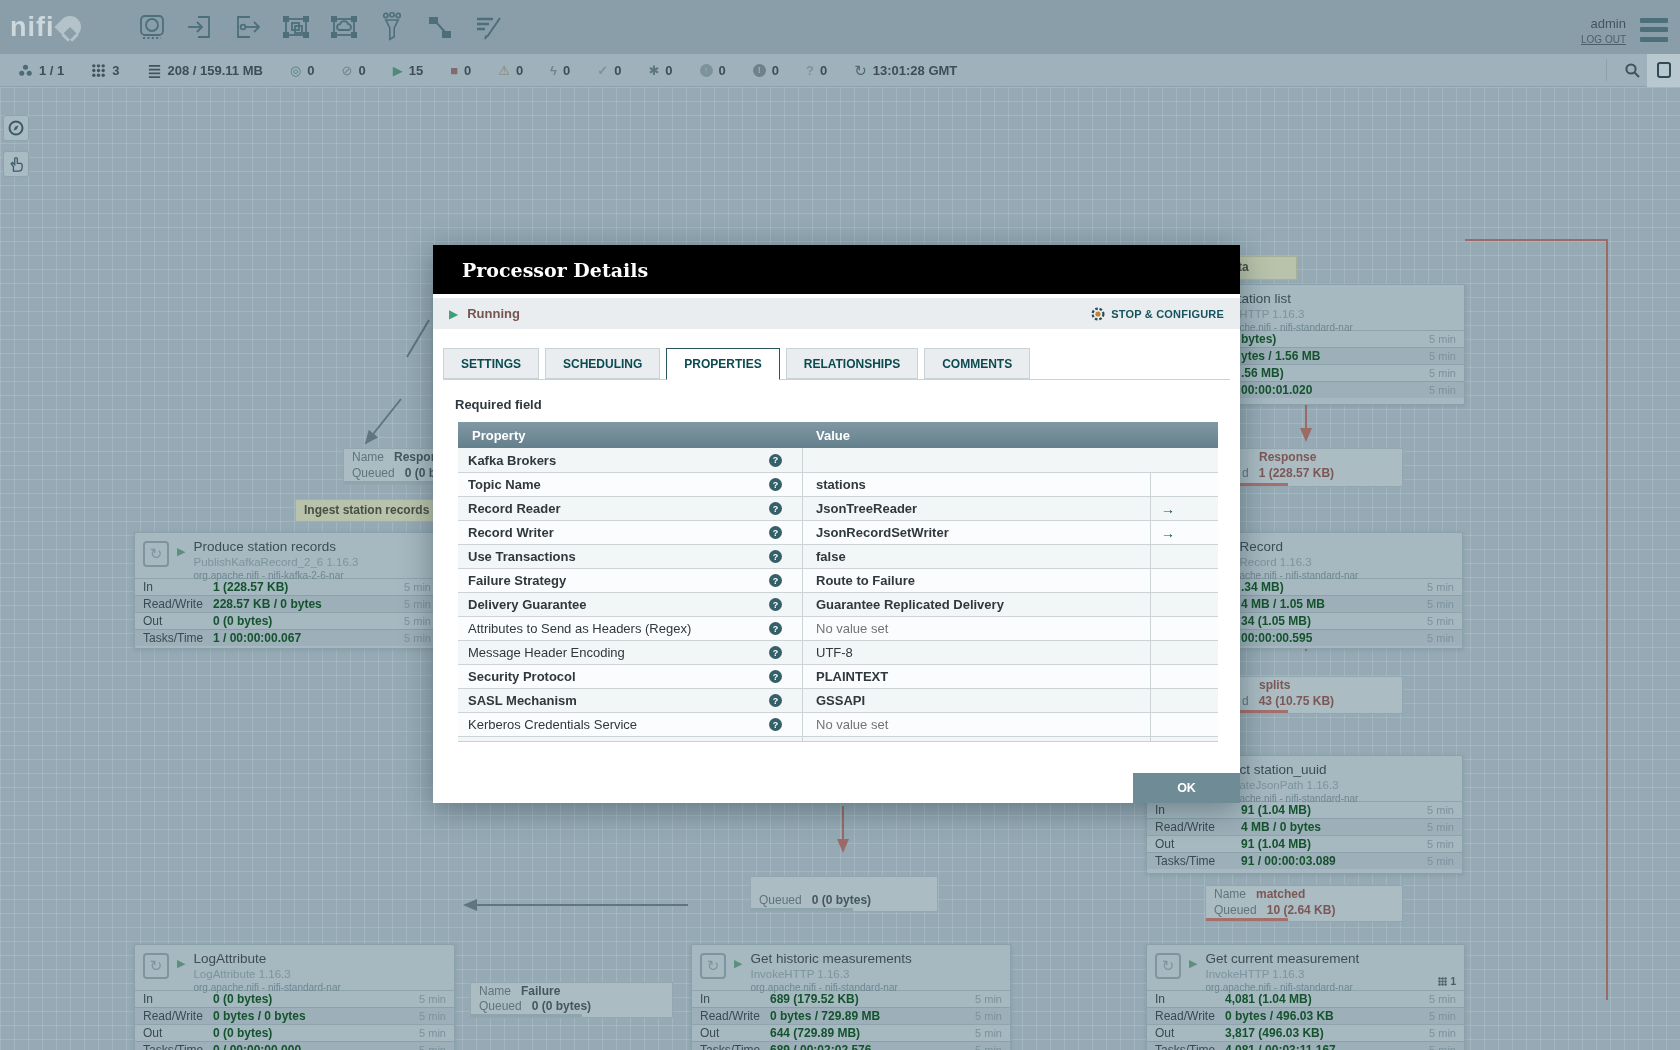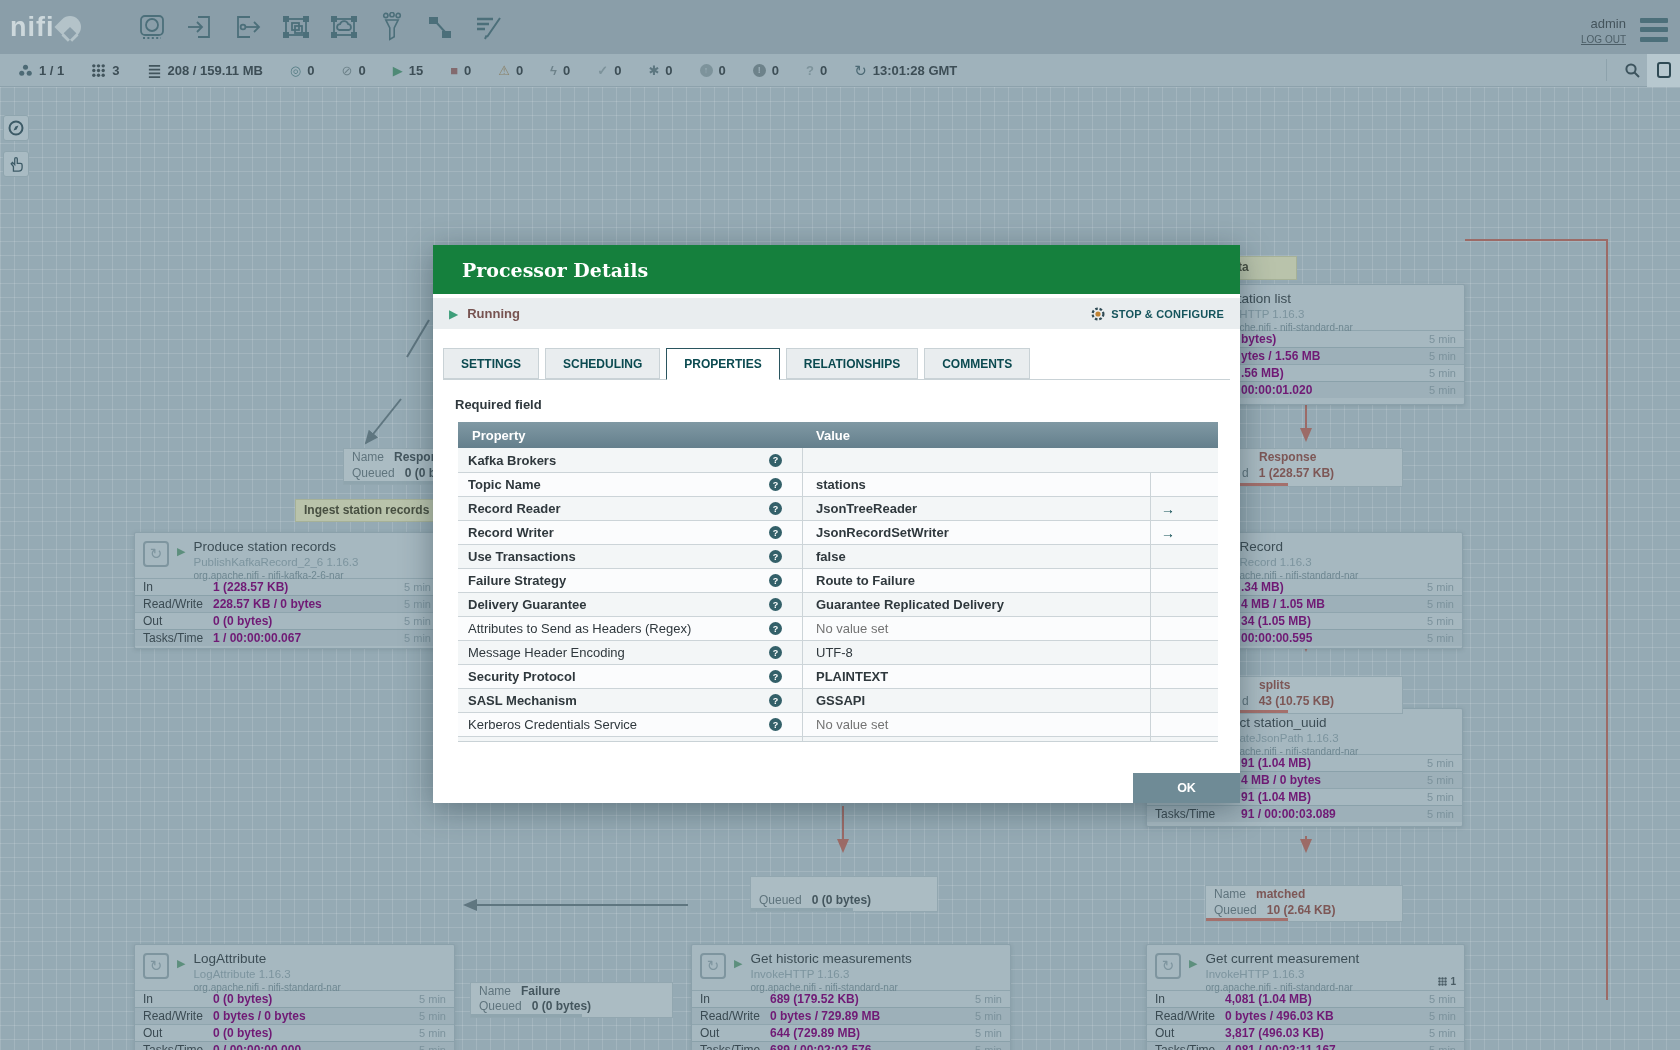--- a/index.html
+++ b/index.html
@@ -53,30 +53,30 @@
   .proc-titles { line-height:1.15; }
   .proc-title { font-size:13.5px; color:#3c4d55; }
   .proc-type { font-size:11.5px; color:#7c949e; margin-top:1px; }
   .proc-bundle { font-size:10px; color:#6e8791; margin-top:1px; }
   .proc-badge { position:absolute; right:8px; bottom:3px; font-size:10px; font-weight:bold; color:#4a5c64; display:none; align-items:center; gap:3px; }
   .proc-badge svg { width:9px; height:9px; }
   .proc-stats { }
   .stat-row { height:17px; display:flex; align-items:center; padding:0 8px; border-top:1px solid rgba(120,145,155,.5); font-size:12px; }
   .stat-row:nth-child(even) { background:#9db0b9; }
   .stat-label { width:70px; color:#3a4a52; flex:none; }
-  .stat-value { font-weight:600; color:#701a75; white-space:nowrap; }
+  .stat-value { font-weight:600; color:#14532d; white-space:nowrap; }
   .stat-window { margin-left:auto; font-size:11px; color:#7b929c; }
   #proc-get-station-list-top{left:434px;top:198px;width:324px;height:120px}
   #proc-produce-station-records{left:134px;top:445px;width:306px;height:117px}
   #proc-log-attribute{left:134px;top:857px;width:321px;height:113px}
   #proc-get-historic-measurements{left:691px;top:857px;width:320px;height:113px}
   #proc-get-current-measurement{left:1146px;top:857px;width:319px;height:113px}
   #proc-get-station-list-right{left:1146px;top:197px;width:319px;height:121px}
   #proc-record{left:1146px;top:445px;width:317px;height:117px}
-  #proc-extract-station-uuid{left:1146px;top:621px;width:317px;height:119px}
+  #proc-extract-station-uuid{left:1146px;top:668px;width:317px;height:119px}
   #proc-record .proc-titles,#proc-extract-station-uuid .proc-titles{margin-left:34px}
   #proc-get-station-list-right .stat-value,#proc-record .stat-value,#proc-extract-station-uuid .stat-value{margin-left:16px}
 
   
   .cv-label { position:absolute; background:#b9c3ab; border:1px solid #a6b197; font-size:12px; font-weight:bold; color:#474f41; padding:3px 8px; z-index:3; }
   #label-0 { left:1147px; top:169px; width:150px; height:24px; }
   #label-1 { left:295px; top:412px; width:152px; height:23px; }
 
   
   .conn { position:absolute; background:#abbcc3; border:1px solid #92a7b0; z-index:3; display:flex; flex-direction:column; font-size:12px; }
@@ -94,21 +94,21 @@
   #conn-queued-mid{left:750px;top:789px;width:188px;height:36px}
   #conn-response-right .conn-row,#conn-splits .conn-row{padding-left:36px}
   #conn-response-right .conn-row:first-child .conn-val,#conn-splits .conn-row:first-child .conn-val{margin-left:7px}
 
   
   #breadcrumb-bar { position:absolute; left:0; top:1020px; width:100%; height:30px; background:#8b9fa9; border-top:1px solid rgba(255,255,255,.15); display:flex; align-items:center; z-index:8; }
   #breadcrumb { margin-left:21px; font-size:13px; font-weight:bold; color:#3a4a52; cursor:pointer; }
 
   
   #modal { position:absolute; left:433px; top:245px; width:807px; height:558px; background:#fff; z-index:20; box-shadow:0 6px 30px rgba(20,40,50,.4); }
-  #modal-header { height:49px; background:#15803d; display:flex; align-items:center; }
+  #modal-header { height:49px; background:#000000; display:flex; align-items:center; }
   #modal-title { font-family:"DejaVu Serif", serif; font-weight:bold; font-size:19px; color:#fff; margin-left:29px; }
   #modal-status { margin-top:4px; height:31px; background:#e9edef; display:flex; align-items:center; padding:0 16px; }
   #run-icon { color:#3e9e7a; font-size:12px; margin-right:9px; }
   #run-label { font-size:13px; font-weight:bold; color:#775351; }
   #stop-configure { margin-left:auto; display:flex; align-items:center; gap:6px; cursor:pointer; }
   #stop-configure .gear { width:14px; height:14px; }
   #stop-configure .lbl { font-size:11px; font-weight:bold; color:#15545c; letter-spacing:.2px; }
   #tabs-row { position:relative; margin:19px 10px 0 10px; display:flex; gap:6px; }
   #tabs-row:after { content:""; position:absolute; left:0; right:0; bottom:0; height:1px; background:#c9d2d6; }
   .tab { height:31px; padding:14px 17px; background:#e9edef; border:1px solid #c9d2d6; font-size:12px; font-weight:bold; color:#0b4a50; display:flex; align-items:center; cursor:pointer; position:relative; }

